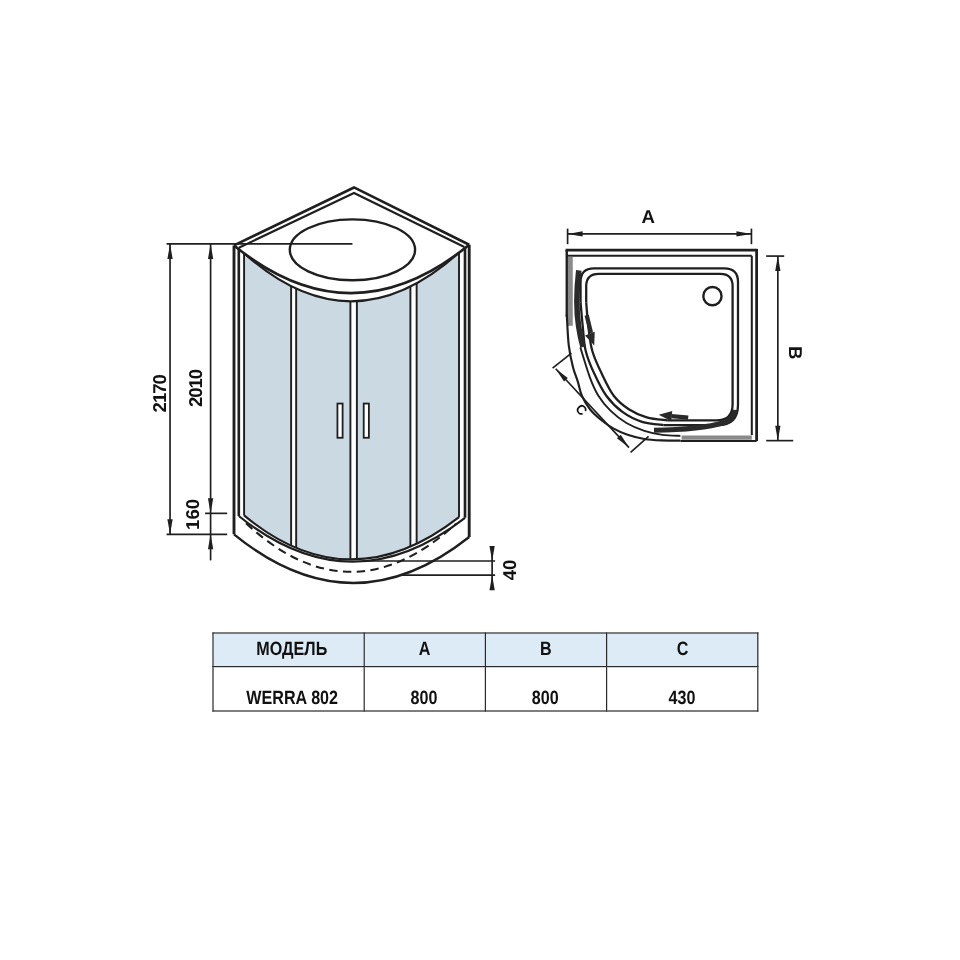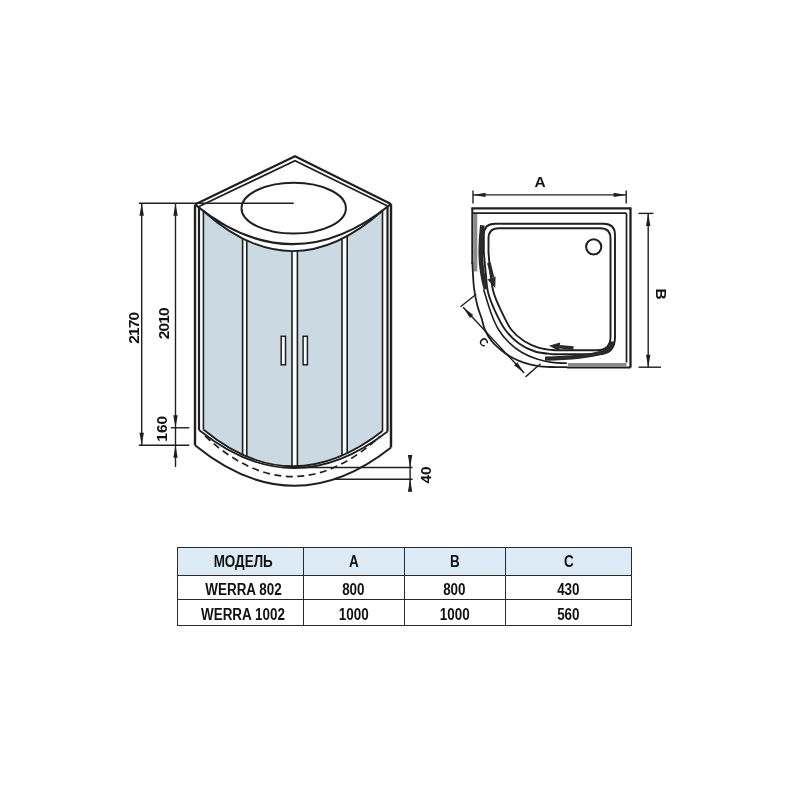--- a/index.html
+++ b/index.html
@@ -1,23 +1,23 @@
 <!DOCTYPE html>
 <html><head>
 <meta charset="utf-8">
 <style>
 html,body{margin:0;padding:0;background:#fff;width:800px;height:800px;overflow:hidden;}
 body{font-family:"Liberation Sans", sans-serif;}
 #wrap{position:relative;width:800px;height:800px;filter:opacity(0.999);}
 svg{position:absolute;left:0;top:0;}
-table.spec{position:absolute;left:177px;top:527px;border-collapse:collapse;table-layout:fixed;font-family:"Liberation Sans",sans-serif;font-weight:bold;font-size:16px;color:#111;margin-top:20px;}
+table.spec{position:absolute;left:177px;top:527px;border-collapse:collapse;table-layout:fixed;font-family:"Liberation Sans",sans-serif;font-weight:bold;font-size:16px;color:#111;}
 table.spec td{border:1.8px solid #2a2a2a;text-align:center;vertical-align:middle;padding:0;}
 table.spec td span{display:inline-block;transform:scaleX(0.84);}
 table.spec td:first-child{padding-left:6px;}
-table.spec tr:not(.hdr) td{padding-top:5px;}
+table.spec tr:not(.hdr) td{padding-top:18px;}
 table.spec tr.hdr td{background:#dcebf6;}
 </style>
 </head>
 <body>
 <div id="wrap">
 <svg width="800" height="800" viewBox="0 0 800 800">
   <defs>
     <clipPath id="glassclip">
       <path d="M203.4,211 Q292.6,291.4 382.5,210.5 L382.5,431 Q291,502.2 203.4,429.5 Z"></path>
     </clipPath>
@@ -169,21 +169,15 @@
           <td><span>A</span></td>
           <td><span>B</span></td>
           <td><span>C</span></td>
         </tr>
   <tr style="height:23.5px">
           <td><span>WERRA 802</span></td>
           <td><span>800</span></td>
           <td><span>800</span></td>
           <td><span>430</span></td>
         </tr>
-  <tr style="height:26px">
-          <td><span>WERRA 1002</span></td>
-          <td><span>1000</span></td>
-          <td><span>1000</span></td>
-          <td><span>560</span></td>
-        </tr>
 </tbody>
     </table>
 </div>
 
 </body></html>

